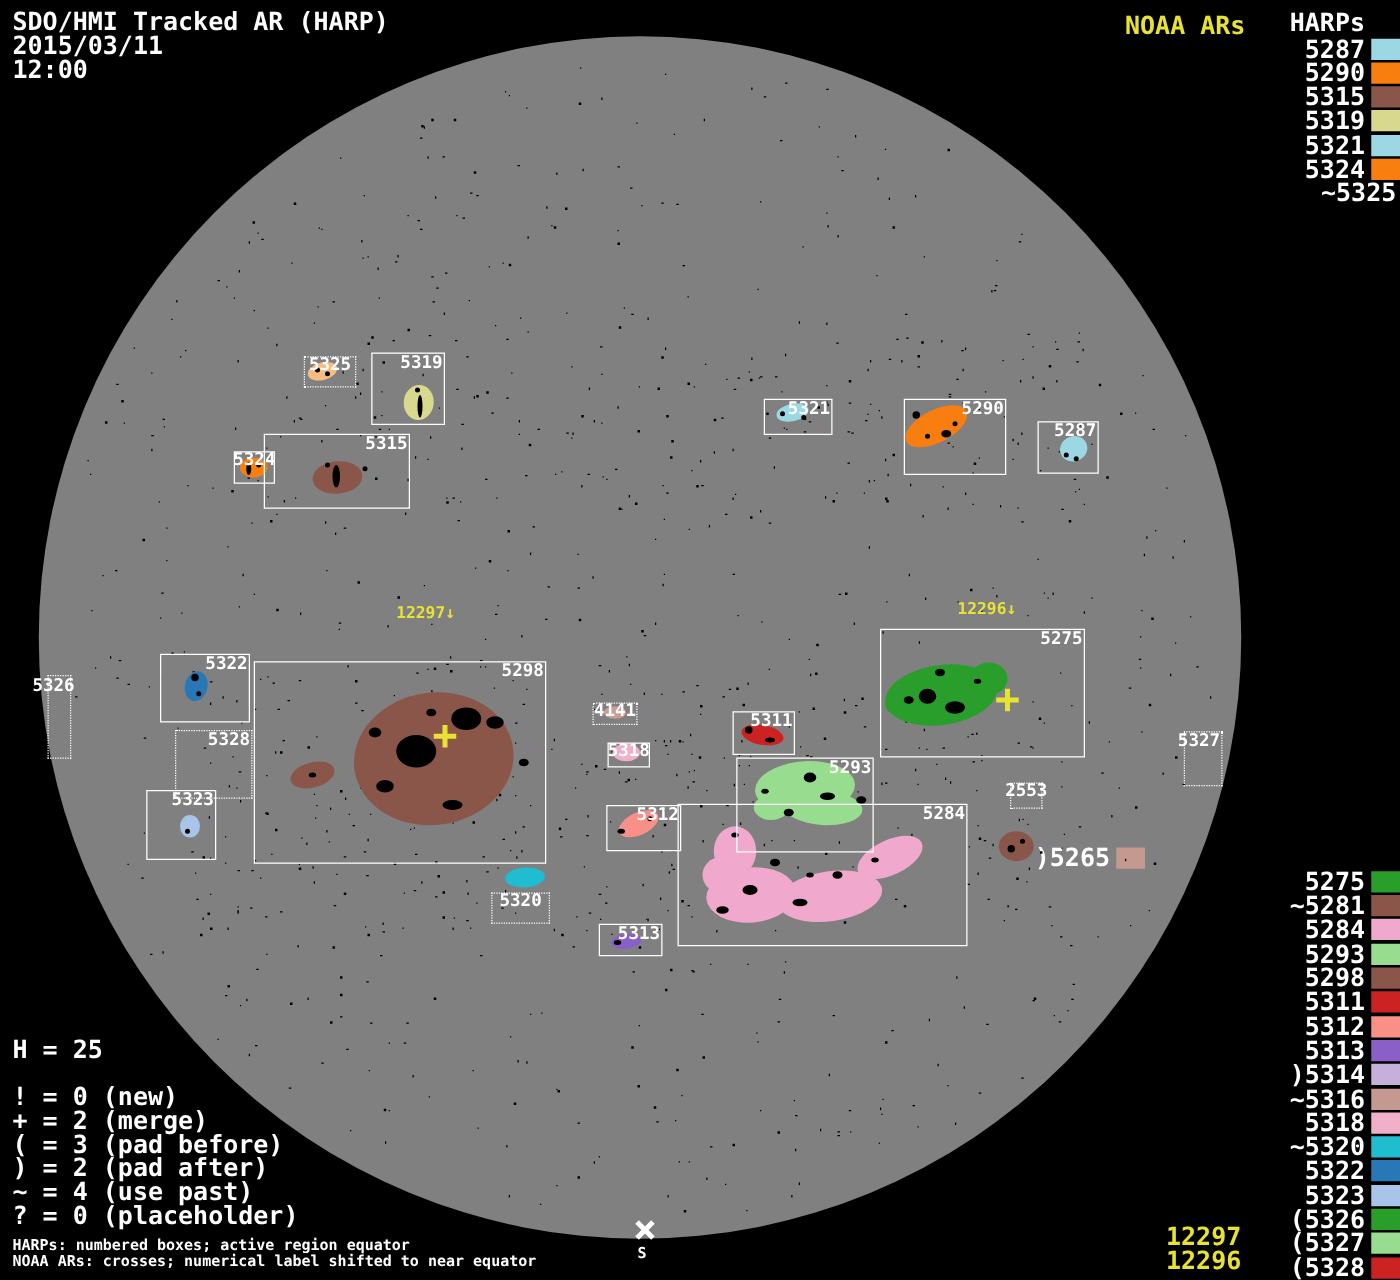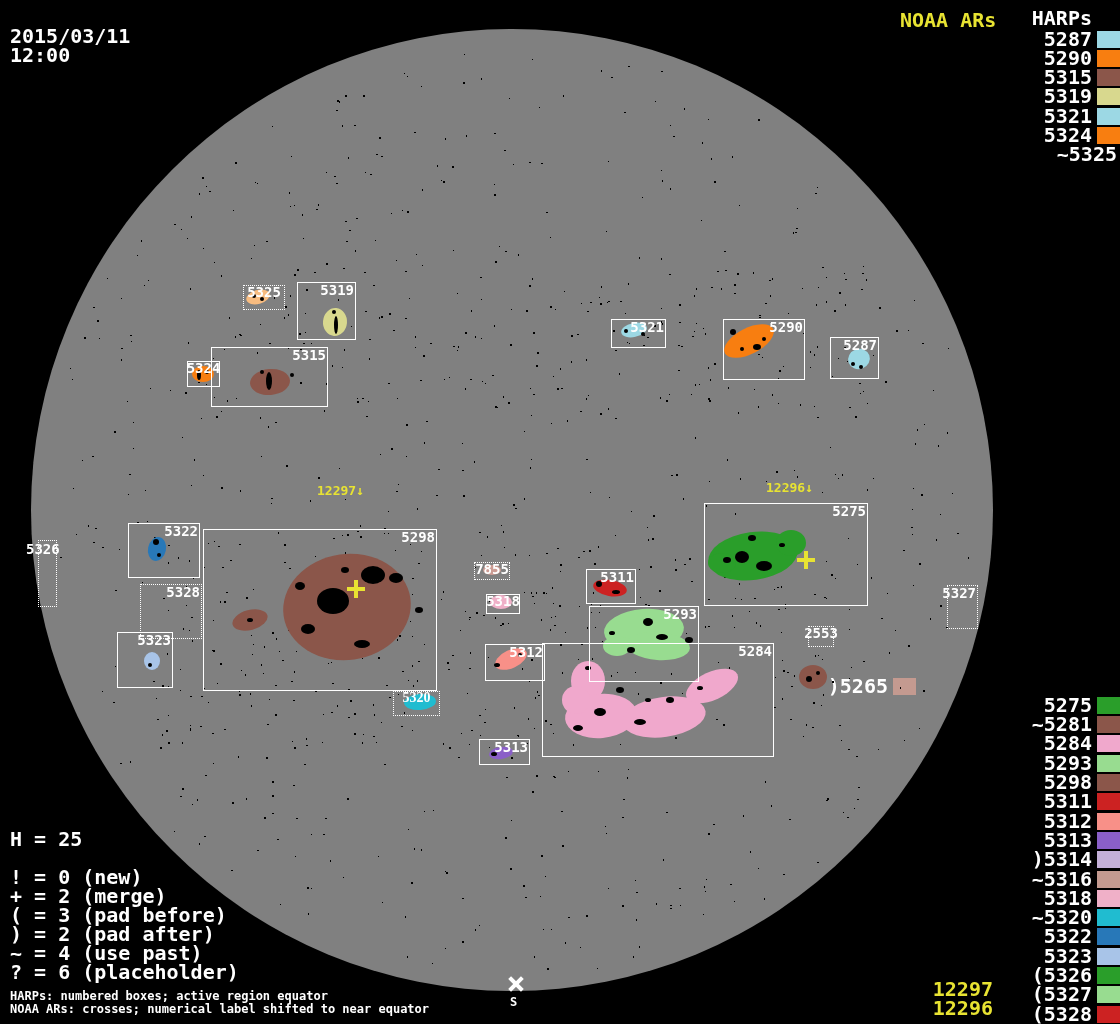--- a/index.html
+++ b/index.html
@@ -1137,21 +1137,21 @@
       <div style="position: absolute; left: 354px; top: 640px; width: 16px; height: 8px; background: rgb(0, 0, 0); border-radius: 50%; z-index: 3;"></div>
       <div style="position: absolute; left: 295px; top: 582px; width: 10px; height: 8px; background: rgb(0, 0, 0); border-radius: 50%; z-index: 3;"></div>
       <div style="position: absolute; left: 415px; top: 607px; width: 8px; height: 6px; background: rgb(0, 0, 0); border-radius: 50%; z-index: 3;"></div>
       <div style="position: absolute; left: 341px; top: 567px; width: 8px; height: 6px; background: rgb(0, 0, 0); border-radius: 50%; z-index: 3;"></div>
       <div style="position: absolute; left: 247px; top: 618px; width: 6px; height: 4px; background: rgb(0, 0, 0); border-radius: 50%; z-index: 3;"></div>
       <div style="position: absolute; left: 203px; top: 529px; width: 232px; height: 160px; border: 1px solid rgb(255, 255, 255); z-index: 4;">
         <div class="region-label" style="right: 1px; top: 0px;">5298</div>
       </div>
       <div style="position: absolute; left: 483px; top: 565px; width: 18px; height: 10px; background: rgb(204, 156, 148); border-radius: 50%; transform: rotate(0deg); z-index: 2;"></div>
       <div style="position: absolute; left: 474px; top: 562px; width: 34px; height: 16px; border: 1px dotted rgb(255, 255, 255); z-index: 4;">
-        <div class="region-label" style="left: 50%; top: -1px; transform: translateX(-50%);">7855</div>
+        <div class="region-label" style="left: 50%; top: -1px; transform: translateX(-50%);">4141</div>
       </div>
       <div style="position: absolute; left: 490px; top: 595px; width: 22px; height: 14px; background: rgb(240, 176, 200); border-radius: 50%; transform: rotate(0deg); z-index: 2;"></div>
       <div style="position: absolute; left: 486px; top: 594px; width: 32px; height: 18px; border: 1px solid rgb(255, 255, 255); z-index: 4;">
         <div class="region-label" style="left: 50%; top: -1px; transform: translateX(-50%);">5318</div>
       </div>
       <div style="position: absolute; left: 593px; top: 580px; width: 34px; height: 16px; background: rgb(204, 34, 34); border-radius: 50%; transform: rotate(10deg); z-index: 2;"></div>
       <div style="position: absolute; left: 596px; top: 581px; width: 6px; height: 6px; background: rgb(0, 0, 0); border-radius: 50%; z-index: 3;"></div>
       <div style="position: absolute; left: 612px; top: 590px; width: 8px; height: 4px; background: rgb(0, 0, 0); border-radius: 50%; z-index: 3;"></div>
       <div style="position: absolute; left: 586px; top: 569px; width: 48px; height: 33px; border: 1px solid rgb(255, 255, 255); z-index: 4;">
         <div class="region-label" style="right: 1px; top: 0px;">5311</div>
@@ -1202,41 +1202,42 @@
       <div style="position: absolute; left: 645px; top: 698px; width: 6px; height: 4px; background: rgb(0, 0, 0); border-radius: 50%; z-index: 3;"></div>
       <div style="position: absolute; left: 542px; top: 643px; width: 230px; height: 112px; border: 1px solid rgb(255, 255, 255); z-index: 4;">
         <div class="region-label" style="right: 1px; top: 0px;">5284</div>
       </div>
       <div style="position: absolute; left: 489px; top: 747px; width: 24px; height: 12px; background: rgb(138, 95, 200); border-radius: 50%; transform: rotate(-8deg); z-index: 2;"></div>
       <div style="position: absolute; left: 491px; top: 752px; width: 6px; height: 4px; background: rgb(0, 0, 0); border-radius: 50%; z-index: 3;"></div>
       <div style="position: absolute; left: 479px; top: 739px; width: 49px; height: 24px; border: 1px solid rgb(255, 255, 255); z-index: 4;">
         <div class="region-label" style="right: 1px; top: 0px;">5313</div>
       </div>
       <div style="position: absolute; left: 404px; top: 694px; width: 32px; height: 16px; background: rgb(32, 188, 208); border-radius: 50%; transform: rotate(-4deg); z-index: 2;"></div>
-      <div style="position: absolute; left: 393px; top: 691px; width: 45px; height: 23px; border: 1px dotted rgb(255, 255, 255); z-index: 4; font-family: Liberation Serif, serif;">
+      <div style="position: absolute; left: 393px; top: 714px; width: 45px; height: 23px; border: 1px dotted rgb(255, 255, 255); z-index: 4;">
         <div class="region-label" style="left: 50%; top: -1px; transform: translateX(-50%);">5320</div>
       </div>
       <div style="position: absolute; left: 494px; top: 650px; width: 34px; height: 18px; background: rgb(248, 144, 136); border-radius: 50%; transform: rotate(-25deg); z-index: 2;"></div>
       <div style="position: absolute; left: 494px; top: 663px; width: 6px; height: 4px; background: rgb(0, 0, 0); border-radius: 50%; z-index: 3;"></div>
       <div style="position: absolute; left: 518px; top: 653px; width: 4px; height: 4px; background: rgb(0, 0, 0); border-radius: 50%; z-index: 3;"></div>
       <div style="position: absolute; left: 485px; top: 644px; width: 58px; height: 35px; border: 1px solid rgb(255, 255, 255); z-index: 4;">
         <div class="region-label" style="right: 1px; top: 0px;">5312</div>
       </div>
       <div style="position: absolute; left: 347px; top: 580px; width: 18px; height: 18px; z-index: 8;">
         <div class="bar" style="left: 0px; top: 7px; width: 18px; height: 4px;"></div>
         <div class="bar" style="left: 7px; top: 0px; width: 4px; height: 18px;"></div>
       </div>
       <div class="cross-label" style="position: absolute; left: 317px; top: 484px; z-index: 8; text-align: right;">12297↓</div>
       <div style="position: absolute; left: 797px; top: 551px; width: 18px; height: 18px; z-index: 8;">
         <div class="bar" style="left: 0px; top: 7px; width: 18px; height: 4px;"></div>
         <div class="bar" style="left: 7px; top: 0px; width: 4px; height: 18px;"></div>
       </div>
       <div class="cross-label" style="position: absolute; left: 766px; top: 481px; z-index: 8;">12296↓</div>
     </div>
 
+  <div class="abs white title-line" style="left:10px;top:8px;">SDO/HMI Tracked AR (HARP)</div>
   <div class="abs white title-line" style="left:10px;top:27px;">2015/03/11</div>
   <div class="abs white title-line" style="left:10px;top:46px;">12:00</div>
 
   <div class="abs yellow side-text" style="left:900px;top:11px;">NOAA ARs</div>
   <div class="abs white side-text" style="right:28px;top:9px;text-align:right;">HARPs</div>
 
   <div class="abs" id="list-top" style="left:0;top:0;width:1120px;height:0;">
       <div style="position: absolute; left: 0px; top: 29.5px; width: 1120px; height: 19px;">
         <span class="row-label">5287</span>
         <span class="swatch" style="top: 1px; background: rgb(156, 216, 228);"></span>
@@ -1343,21 +1344,21 @@
 
   <div class="abs yellow side-text" style="right:127px;top:980px;text-align:right;">12297</div>
   <div class="abs yellow side-text" style="right:127px;top:999px;text-align:right;">12296</div>
 
   <div class="abs white legend-line" style="left:10px;top:830px;">H = 25</div>
   <div class="abs white legend-line" style="left:10px;top:868px;">! = 0 (new)</div>
   <div class="abs white legend-line" style="left:10px;top:887px;">+ = 2 (merge)</div>
   <div class="abs white legend-line" style="left:10px;top:906px;">( = 3 (pad before)</div>
   <div class="abs white legend-line" style="left:10px;top:925px;">) = 2 (pad after)</div>
   <div class="abs white legend-line" style="left:10px;top:944px;">~ = 4 (use past)</div>
-  <div class="abs white legend-line" style="left:10px;top:963px;">? = 6 (placeholder)</div>
+  <div class="abs white legend-line" style="left:10px;top:963px;">? = 0 (placeholder)</div>
 
   <div class="abs white footnote" style="left:10px;top:990px;">HARPs: numbered boxes; active region equator</div>
   <div class="abs white footnote" style="left:10px;top:1003px;">NOAA ARs: crosses; numerical label shifted to near equator</div>
 
   <div class="abs" style="left:506px;top:974px;width:20px;height:20px;z-index:9;">
     <div class="xbar" style="left:1px;top:8px;width:18px;height:4px;transform:rotate(45deg);"></div>
     <div class="xbar" style="left:1px;top:8px;width:18px;height:4px;transform:rotate(-45deg);"></div>
   </div>
   <div class="abs white" style="left:510px;top:996px;font-size:12px;line-height:12px;z-index:9;">S</div>
 

